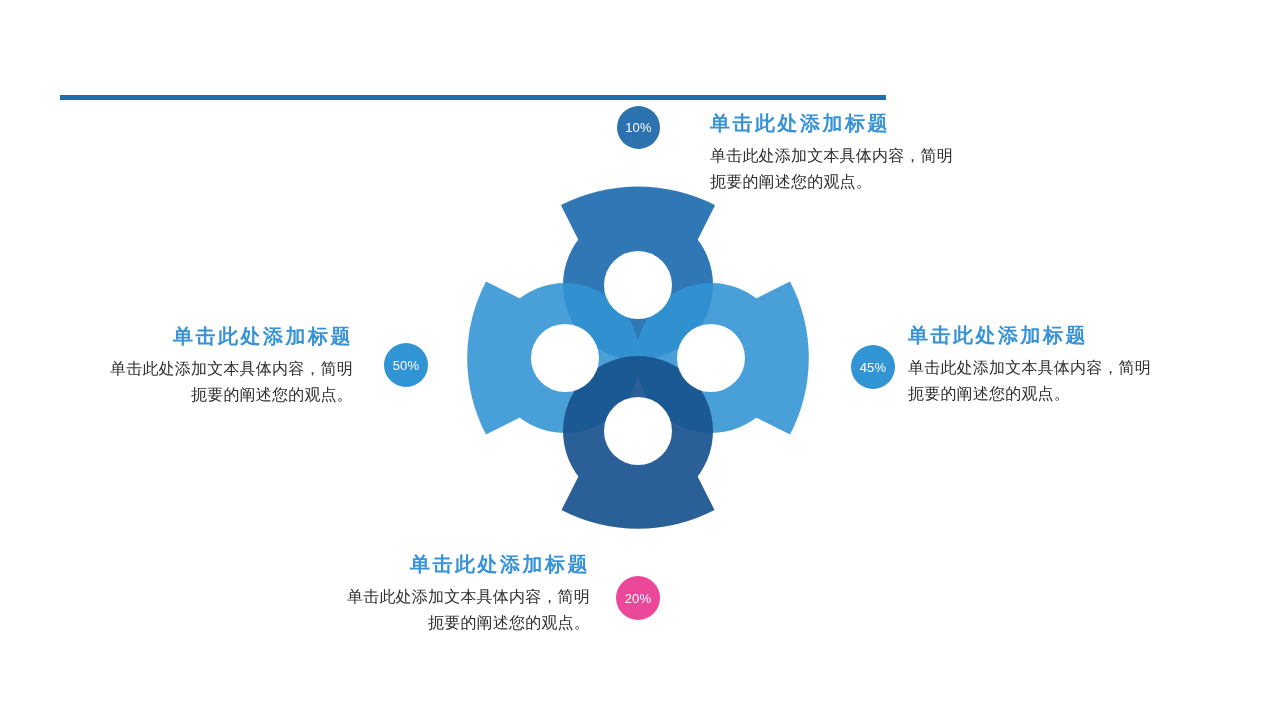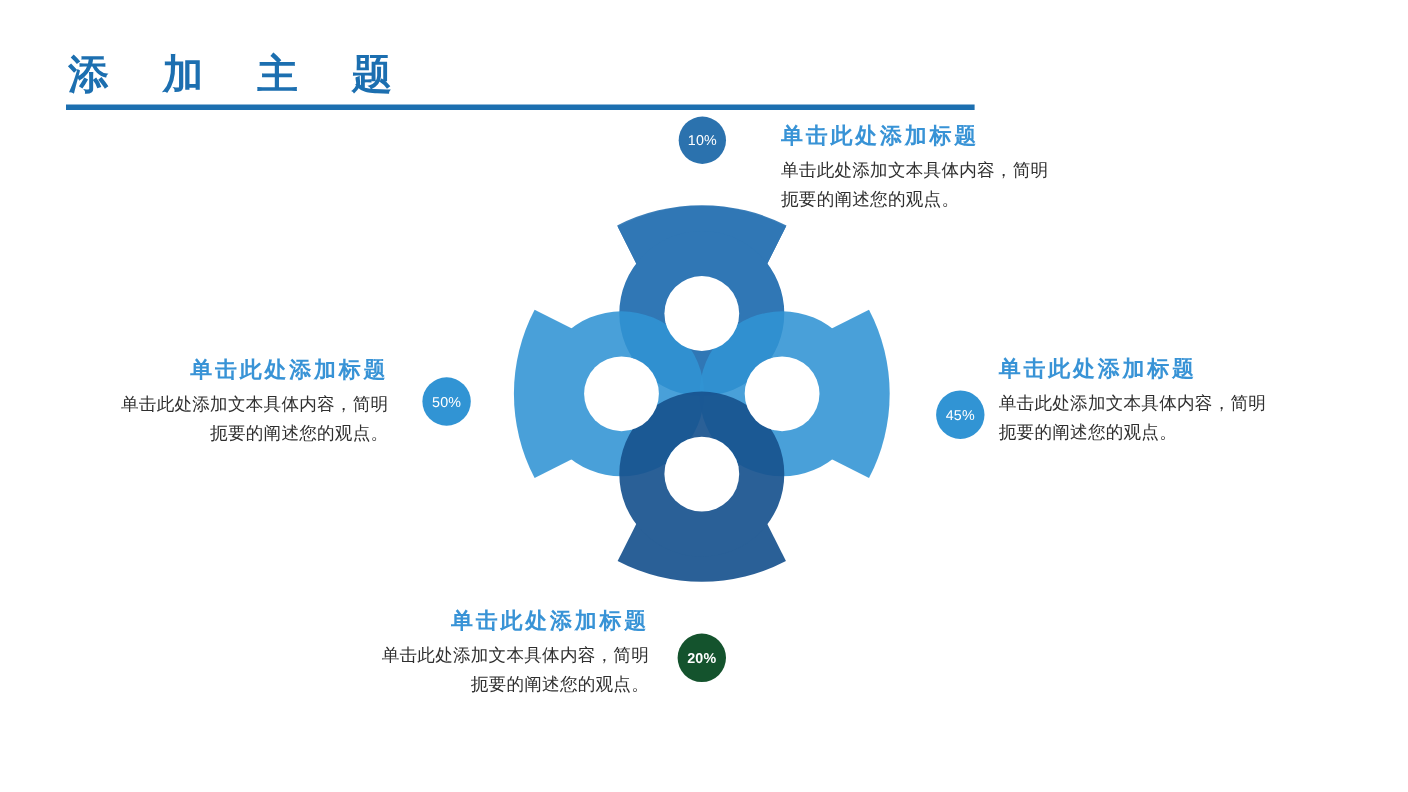--- a/index.html
+++ b/index.html
@@ -64,22 +64,22 @@
     justify-content: center;
     color: #ffffff;
     font-family: "Liberation Sans", "DejaVu Sans", sans-serif;
     font-size: 13px;
     letter-spacing: 0.2px;
     line-height: 1;
     user-select: none;
   }
   #badge-10 { left: 617px; top: 106px;  width: 43px; height: 43px; background: #2b72ae; }
   #badge-50 { left: 384px; top: 343px;  width: 44px; height: 44px; background: #3194d4; }
-  #badge-45 { left: 851px; top: 355px;  width: 44px; height: 44px; background: #3194d4; }
-  #badge-20 { left: 616px; top: 576px;  width: 44px; height: 44px; background: #14532d; font-weight: bold; }
+  #badge-45 { left: 851px; top: 345px;  width: 44px; height: 44px; background: #3194d4; }
+  #badge-20 { left: 616px; top: 576px;  width: 44px; height: 44px; background: #ec4899; }
 
   
   .block { position: absolute; }
   .block .heading {
     font-family: "DejaVu Serif", "Liberation Serif", serif;
     font-size: 20px;
     font-weight: 700;
     color: #3893d6;
     letter-spacing: 2.5px;
     white-space: nowrap;
@@ -100,21 +100,20 @@
   #block-bottom { left: 280px; top: 551px; width: 310px; text-align: right; }
 
   #block-left .heading,
   #block-bottom .heading { letter-spacing: 2.5px; }
 </style>
 </head>
 <body>
 
 <div class="slide">
 
-  <div id="slide-title">添 加 主 题</div>
   <div id="title-rule"></div>
 
   <div id="pinwheel">
     <svg width="360" height="360" viewBox="0 0 360 360">
       <defs>
 
         <g id="petal-shape">
 
           <path d="M 180 180
                    L 180 20

